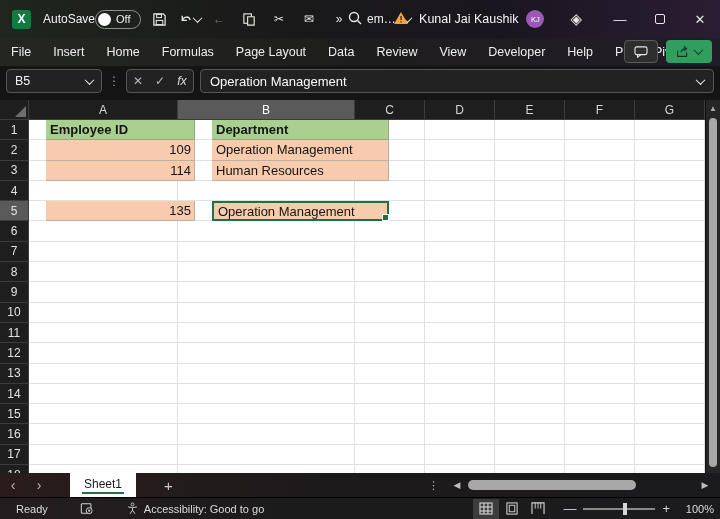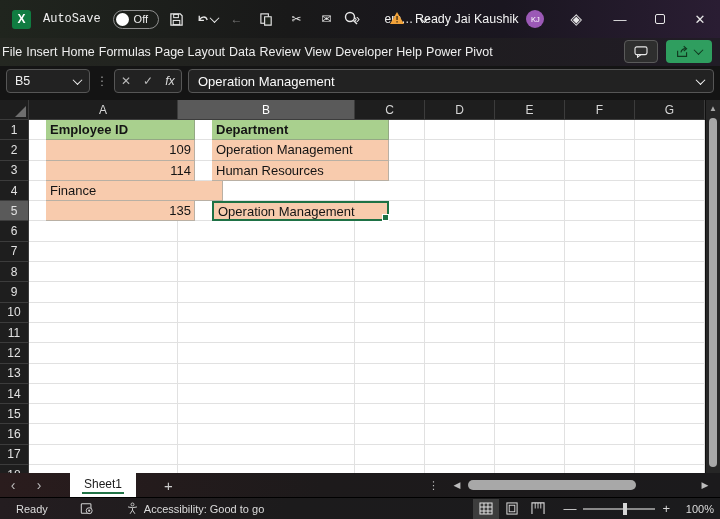--- a/index.html
+++ b/index.html
@@ -9,49 +9,49 @@
 
   
   .titlebar {
     height:38px; flex:0 0 38px; display:flex; align-items:center;
     background:linear-gradient(90deg,#20251e 0%,#191919 40%,#1a1620 70%,#2a1d33 100%);
     color:#e8e8e8; font-size:12px; position:relative;
   }
   .tb-left { display:flex; align-items:center; gap:0; }
   .excel-logo { width:19px; height:19px; margin:0 12px 0 12px; background:#107C41; border-radius:3px;
     color:#fff; font-weight:bold; font-size:12px; display:flex; align-items:center; justify-content:center; }
-  .autosave-label { margin-right:12px; color:#f0f0f0;font-family:Liberation Mono, monospace; }
+  .autosave-label { margin-right:0; color:#f0f0f0; }
   .toggle { width:46px; height:19px; border:1px solid #8f8f8f; border-radius:10px; display:flex; align-items:center; padding:0 5px 0 2px; gap:5px; cursor:pointer; }
   .toggle .knob { width:13px; height:13px; border-radius:50%; background:#fff; }
   .toggle .state { font-size:11px; color:#f0f0f0; }
   .qat-btn { min-width:24px; height:26px; display:flex; align-items:center; justify-content:center; color:#e8e8e8; margin-left:6px; cursor:pointer; }
   .qat-btn.disabled { color:#7a7a7a; }
   .qat-btn svg { display:block; }
   .chev { width:7px; height:7px; display:inline-block; border-right:1.4px solid currentColor; border-bottom:1.4px solid currentColor; transform:rotate(45deg) translate(-1px,-1px); }
   .docname { display:flex; align-items:center; gap:8px; margin-left:16px; cursor:pointer; color:#f0f0f0; }
   .tb-right { position:absolute; right:0; top:0; height:38px; display:flex; align-items:center; }
   .search-btn { margin-right:30px; cursor:pointer; }
   .warning-icon { margin-right:10px; }
   .user-name { margin-right:8px; font-size:12.5px; color:#f5f5f5; }
   .avatar { width:18px; height:18px; border-radius:50%; background:#9b59b6; color:#fff; font-size:7.5px; display:flex; align-items:center; justify-content:center; margin-right:26px; cursor:pointer; }
   .gem { font-size:15px; color:#e8e8e8; margin-right:18px; cursor:pointer; }
   .win-btn { width:40px; height:38px; display:flex; align-items:center; justify-content:center; color:#e8e8e8; cursor:pointer; font-size:13px; }
   .max-box { width:10px; height:10px; border:1.2px solid #e8e8e8; border-radius:2px; }
 
   
   .menubar { height:28px; flex:0 0 28px; background:linear-gradient(90deg,#242721 0%,#1e1d1d 50%,#211c26 100%);
     display:flex; align-items:center; color:#eee; font-size:12.5px; position:relative; }
-  .menu-tab { padding:0 2px; cursor:pointer; height:100%; display:flex; align-items:center; }
+  .menu-tab { padding:0 11px; cursor:pointer; height:100%; display:flex; align-items:center; }
   .menu-right { position:absolute; right:8px; top:2px; display:flex; gap:8px; align-items:center; }
   .comment-btn { width:34px; height:23px; background:#2e2e2e; border:1px solid #5a5a5a; border-radius:4px; display:flex; align-items:center; justify-content:center; cursor:pointer; }
   .share-btn { width:46px; height:23px; background:#2f9e5f; border-radius:4px; display:flex; align-items:center; justify-content:center; gap:6px; cursor:pointer; color:#10391f; }
 
   
   .formulabar { height:34px; flex:0 0 34px; background:#141414; display:flex; align-items:center; padding:0 6px 4px 6px; gap:6px; }
-  .namebox { width:84px; height:24px; background:#222; border:1px solid #565656; border-radius:4px; color:#f0f0f0;
+  .namebox { width:96px; height:24px; background:#222; border:1px solid #565656; border-radius:4px; color:#f0f0f0;
     font-size:12.5px; display:flex; align-items:center; padding:0 8px; justify-content:space-between; cursor:pointer; }
   .vdots { color:#9a9a9a; font-size:12px; letter-spacing:0; }
   .fx-group { height:24px; border:1px solid #565656; border-radius:4px; display:flex; align-items:center; background:#222; }
   .fx-btn { width:22px; height:22px; display:flex; align-items:center; justify-content:center; color:#b9b9b9; font-size:12px; cursor:pointer; }
   .fx-btn.fx { font-style:italic; font-size:12.5px; color:#d8d8d8; }
   .formula-field { flex:1; height:24px; background:#222; border:1px solid #565656; border-radius:4px; color:#fafafa;
     font-size:13px; display:flex; align-items:center; padding:0 9px; justify-content:space-between; cursor:text; }
 
   
   .grid-area { flex:1; position:relative; background:#fff; overflow:hidden; }
@@ -166,21 +166,21 @@
             <line x1="10.5" y1="10.5" x2="14" y2="14" stroke="#e8e8e8" stroke-width="1.4"></line>
           </svg>
       </div>
       <div class="warning-icon">
         <svg width="16" height="14" viewBox="0 0 16 14">
             <path d="M8 1 L15 13 L1 13 Z" fill="#F2A33A"></path>
             <rect x="7.4" y="5" width="1.3" height="4" fill="#3a2a10"></rect>
             <rect x="7.4" y="10.2" width="1.3" height="1.3" fill="#3a2a10"></rect>
           </svg>
       </div>
-      <span class="user-name">Ready Jai Kaushik</span>
+      <span class="user-name">Kunal Jai Kaushik</span>
       <div class="avatar">KJ</div>
       <span class="gem">◈</span>
       <div class="win-btn">—</div>
       <div class="win-btn">
           <span class="max-box"></span>
         </div>
       <div class="win-btn">✕</div>
     </div>
   </div>
 
@@ -273,21 +273,20 @@
       </div>
       <div class="drow body">
         <div class="cell num w-a">109</div>
         <div class="cell txt w-b">Operation Management</div>
       </div>
       <div class="drow body">
         <div class="cell num w-a">114</div>
         <div class="cell txt w-b">Human Resources</div>
       </div>
       <div class="drow body">
-        <div class="cell txt w-b">Finance</div>
       </div>
       <div class="drow body">
         <div class="cell num w-a">135</div>
         <div class="cell txt w-b selected">Operation Management</div>
       </div>
     </div>
 
     <div class="vscroll">
       <div class="arrow">▲</div>
       <div class="vthumb"></div>

